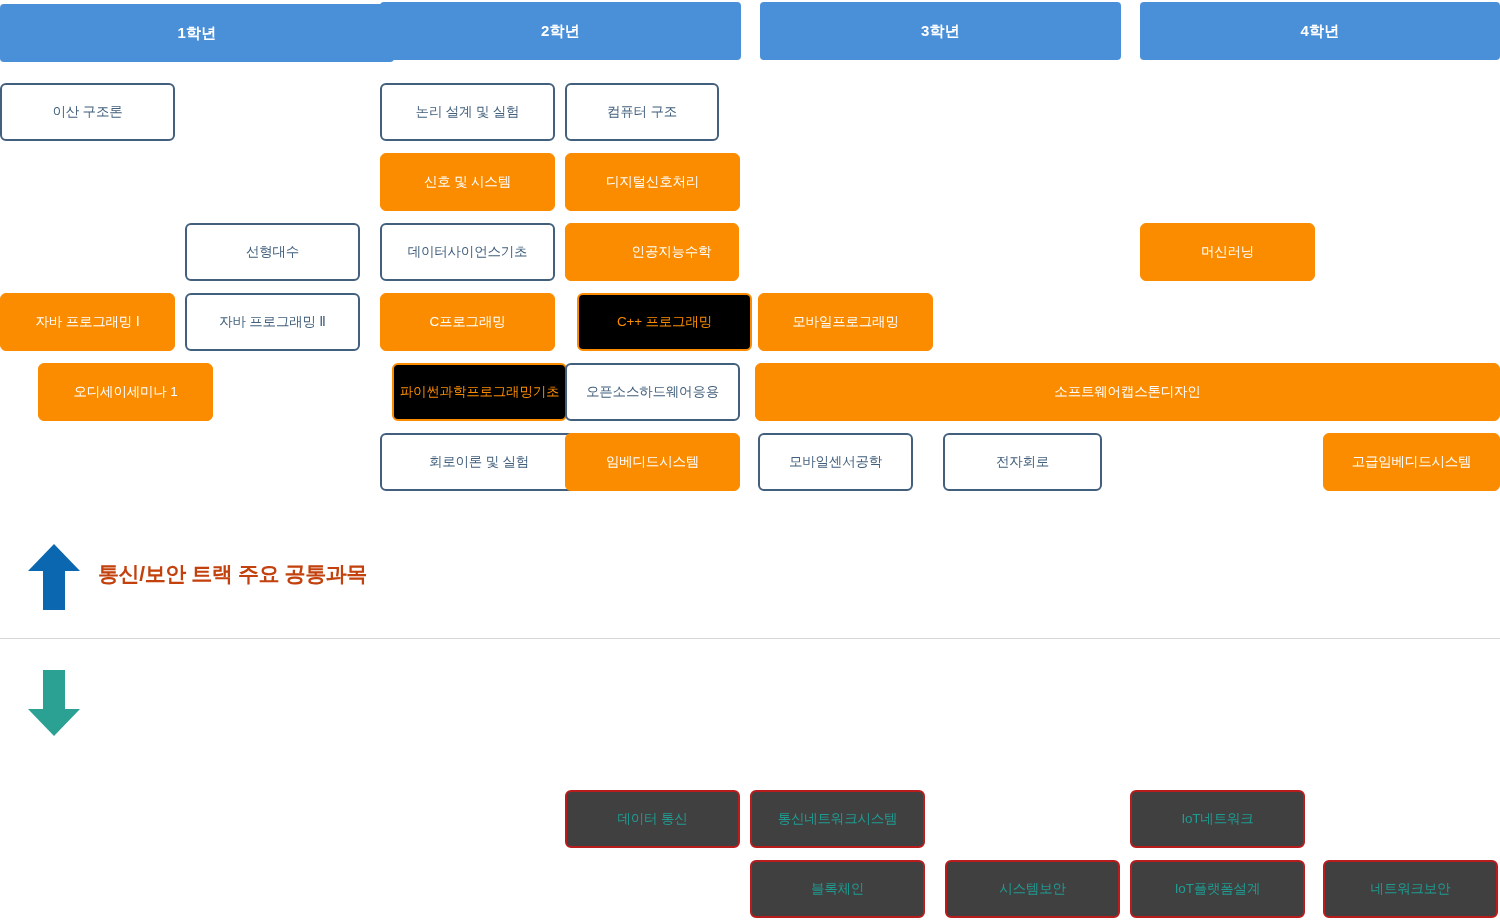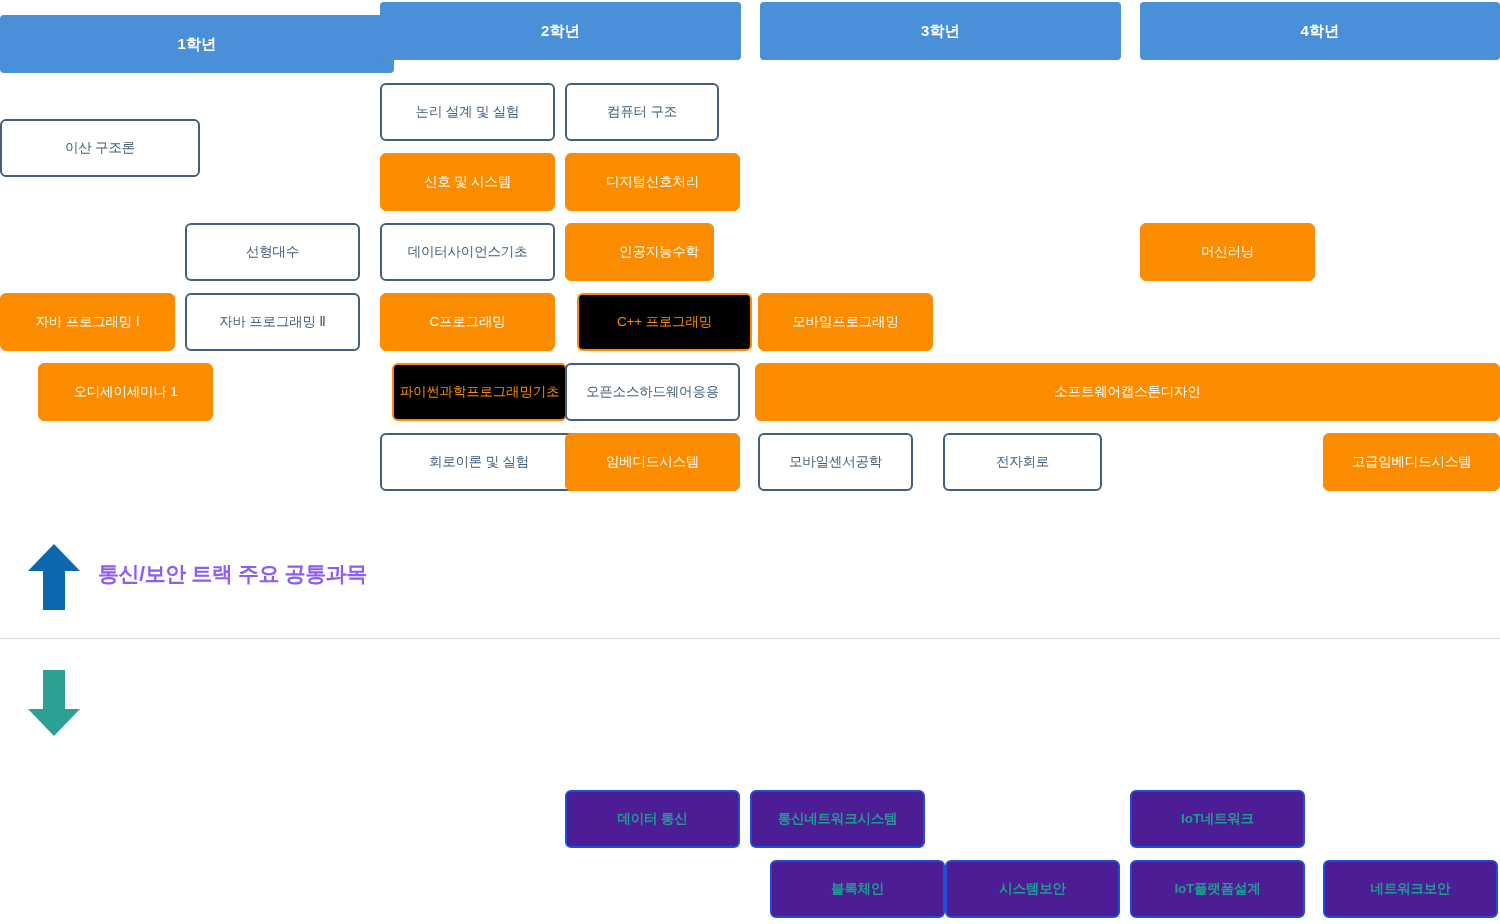--- a/index.html
+++ b/index.html
@@ -55,64 +55,63 @@
   }
   
   .c-outline-orange{
     background:#000000;
     border:2px solid #fb8c00;
     color:#fb8c00;
     margin-left:12px;
   }
   
   .c-outline-teal{
-    background:#4c1d95;
-    border:2px solid #1d4ed8;
+    background:#404040;
+    border:2px solid #b91c1c;
     color:#1f9b91;
-    font-weight:bold;
   }
 
   
   .legend-label{
     position:absolute;
     font-size:21px;
     font-weight:700;
     letter-spacing:-.4px;
     white-space:nowrap;
   }
-  .legend-up{color:#8b5cf6;}
+  .legend-up{color:#c2410c;}
   .legend-down{color:#2ba193;}
   .arrow{position:absolute;}
   .divider{
     position:absolute;
     height:1px;
     background:#d6d6d6;
   }
 </style>
 </head>
 <body>
 
 <div id="root">
 
   <div id="year-headers">
-      <div class="year-head" style="left: 0px; top: 15px; width: 394px;">1학년</div>
+      <div class="year-head" style="left: 0px; top: 4px; width: 394px;">1학년</div>
       <div class="year-head" style="left: 380px; top: 2px; width: 361px;">2학년</div>
       <div class="year-head" style="left: 760px; top: 2px; width: 361px;">3학년</div>
       <div class="year-head" style="left: 1140px; top: 2px; width: 360px;">4학년</div>
     </div>
 
   <div id="common-grid">
-      <div class="course c-outline" style="left: 0px; top: 83px; width: 200px; margin-top: 36px;">이산 구조론</div>
+      <div class="course c-outline" style="left: 0px; top: 83px; width: 175px;">이산 구조론</div>
       <div class="course c-outline" style="left: 380px; top: 83px; width: 175px;">논리 설계 및 실험</div>
       <div class="course c-outline" style="left: 565px; top: 83px; width: 154px;">컴퓨터 구조</div>
       <div class="course c-orange" style="left: 380px; top: 153px; width: 175px;">신호 및 시스템</div>
       <div class="course c-orange" style="left: 565px; top: 153px; width: 175px;">디지털신호처리</div>
       <div class="course c-outline" style="left: 185px; top: 223px; width: 175px;">선형대수</div>
       <div class="course c-outline" style="left: 380px; top: 223px; width: 175px;">데이터사이언스기초</div>
-      <div class="course c-orange" style="left: 565px; top: 223px; width: 149px; padding-left: 44px;">인공지능수학</div>
+      <div class="course c-orange" style="left: 565px; top: 223px; width: 174px; padding-left: 44px;">인공지능수학</div>
       <div class="course c-orange" style="left: 1140px; top: 223px; width: 175px;">머신러닝</div>
       <div class="course c-orange" style="left: 0px; top: 293px; width: 175px;">자바 프로그래밍 Ⅰ</div>
       <div class="course c-outline" style="left: 185px; top: 293px; width: 175px;">자바 프로그래밍 Ⅱ</div>
       <div class="course c-orange" style="left: 380px; top: 293px; width: 175px;">C프로그래밍</div>
       <div class="course c-outline-orange" style="left: 565px; top: 293px; width: 175px;">C++ 프로그래밍</div>
       <div class="course c-orange" style="left: 758px; top: 293px; width: 175px;">모바일프로그래밍</div>
       <div class="course c-orange" style="left: 0px; top: 363px; width: 175px; margin-left: 38px;">오디세이세미나 1</div>
       <div class="course c-outline-orange" style="left: 380px; top: 363px; width: 175px;">파이썬과학프로그래밍기초</div>
       <div class="course c-outline" style="left: 565px; top: 363px; width: 175px;">오픈소스하드웨어응용</div>
       <div class="course c-orange" style="left: 755px; top: 363px; width: 745px;">소프트웨어캡스톤디자인</div>
@@ -135,19 +134,19 @@
   <div class="arrow" style="left:28px;top:670px;width:52px;height:66px;">
     <svg width="52" height="66" viewBox="0 0 52 66" aria-hidden="true">
       <polygon points="15,0 37,0 37,39 52,39 26,66 0,39 15,39" fill="#2ba193"></polygon>
     </svg>
   </div>
 
   <div id="track-grid">
       <div class="course c-outline-teal" style="left: 565px; top: 790px; width: 175px;">데이터 통신</div>
       <div class="course c-outline-teal" style="left: 750px; top: 790px; width: 175px;">통신네트워크시스템</div>
       <div class="course c-outline-teal" style="left: 1130px; top: 790px; width: 175px;">IoT네트워크</div>
-      <div class="course c-outline-teal" style="left: 750px; top: 860px; width: 175px; margin-left: 20px;">블록체인</div>
+      <div class="course c-outline-teal" style="left: 750px; top: 860px; width: 175px;">블록체인</div>
       <div class="course c-outline-teal" style="left: 945px; top: 860px; width: 175px;">시스템보안</div>
       <div class="course c-outline-teal" style="left: 1130px; top: 860px; width: 175px;">IoT플랫폼설계</div>
       <div class="course c-outline-teal" style="left: 1323px; top: 860px; width: 175px;">네트워크보안</div>
     </div>
 
 </div>
 
 </body></html>

